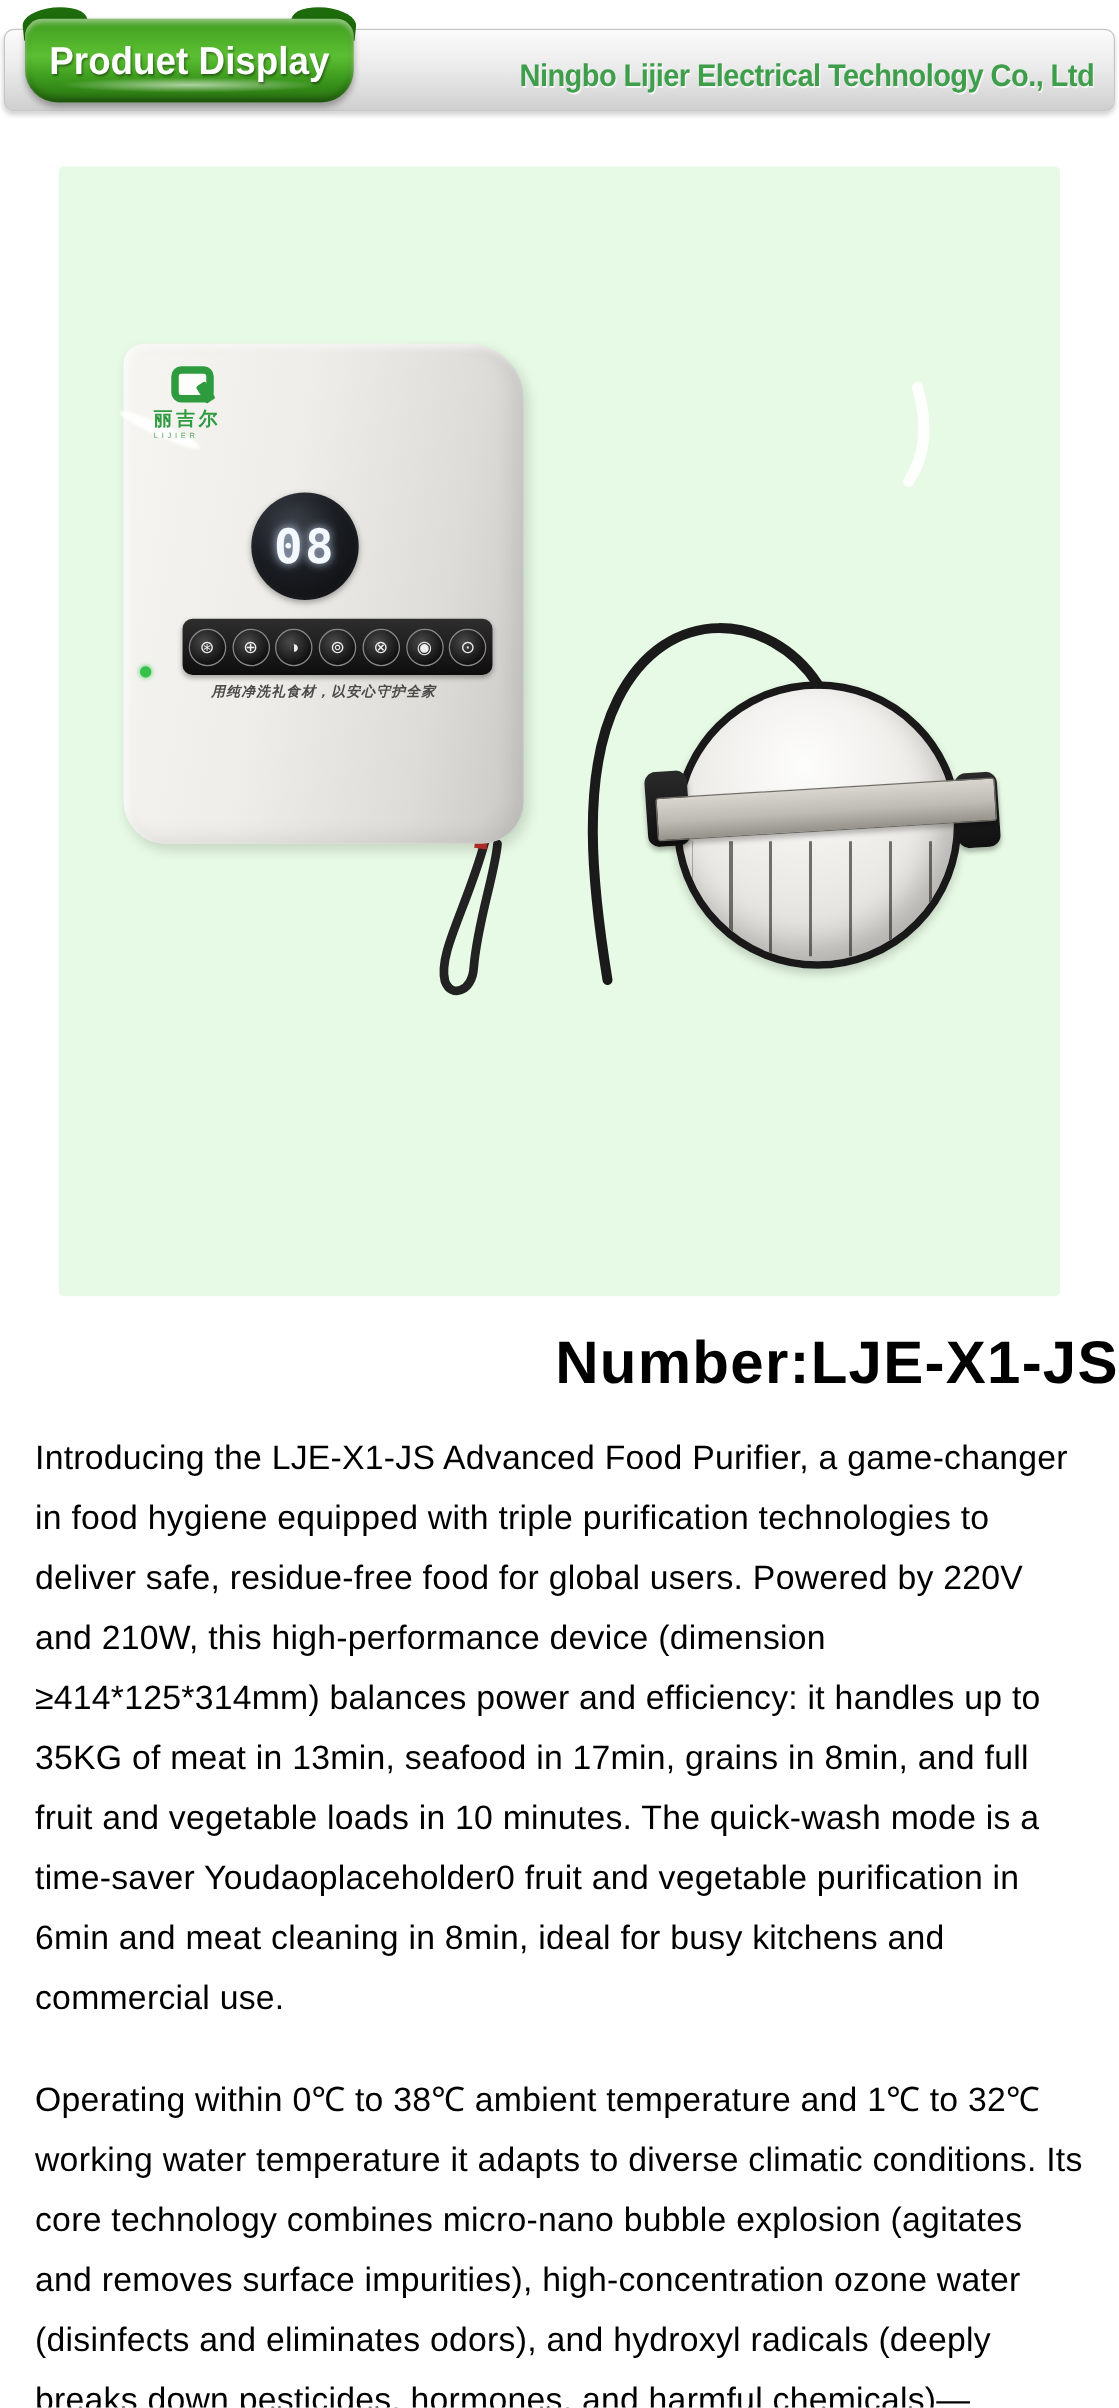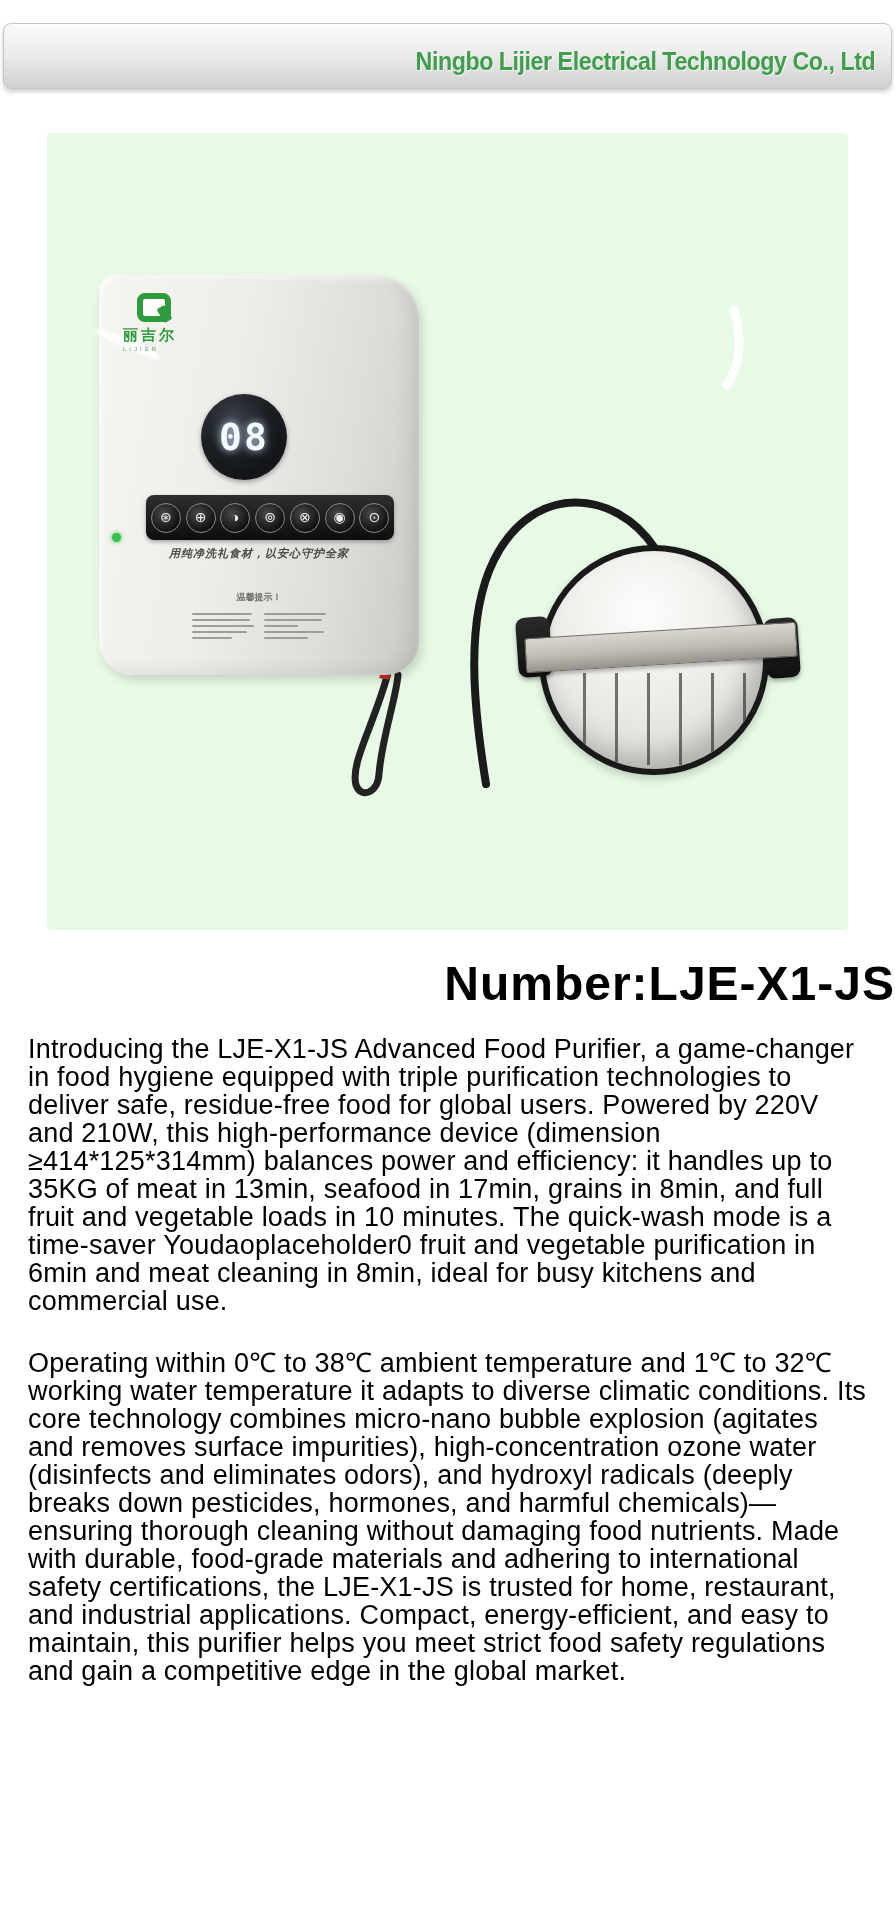--- a/index.html
+++ b/index.html
@@ -22,21 +22,21 @@
     background:linear-gradient(180deg,#3f9c1f 0%,#4fb12a 25%,#5bbf33 45%,#3c9a1d 72%,#2e7e14 92%,#256a0f 100%);
     border-radius:14px 14px 26px 26px;
     box-shadow:inset 0 3px 4px rgba(255,255,255,.45),inset 0 -4px 6px rgba(0,0,0,.25),0 3px 5px rgba(0,0,0,.3);}
   .ribbon-shine{position:absolute;left:10%;right:10%;bottom:8px;height:12px;border-radius:50%;
     background:radial-gradient(ellipse at center,rgba(255,255,255,.6),rgba(255,255,255,0) 70%);}
   .ribbon-label{position:absolute;left:0;right:0;top:9px;bottom:0;display:flex;align-items:center;justify-content:center;
     color:#fff;font-size:31px;font-weight:bold;letter-spacing:0;transform:scaleX(.95);
     text-shadow:1px 2px 2px rgba(0,0,0,.4);}
 
   
-  .photo{position:relative;width:801px;height:797px;margin:41px auto 16px;background:#e7fae5;border-radius:4px;overflow:hidden;}
+  .photo{position:relative;width:801px;height:904px;margin:41px auto 16px;background:#e7fae5;border-radius:4px;overflow:hidden;}
   .photo svg.cables{position:absolute;left:0;top:0;}
 
   .device{position:absolute;left:52px;top:142px;width:320px;height:400px;
     background:linear-gradient(100deg,#f6f5f1 0%,#eeede9 40%,#dddcd8 75%,#c9c8c4 100%);
     border-radius:16px 44px 34px 34px;
     box-shadow:3px 5px 10px rgba(0,0,0,.15),inset -8px -5px 16px rgba(0,0,0,.08),inset 3px 3px 6px rgba(255,255,255,.8);}
   .device-sheen{position:absolute;left:-6px;top:64px;width:70px;height:10px;background:rgba(255,255,255,.95);
     border-radius:50%;transform:rotate(24deg);filter:blur(1px);}
 
   .logo{position:absolute;left:24px;top:18px;width:86px;}
@@ -84,28 +84,35 @@
     background:linear-gradient(180deg,#d8d6cf 0%,#bdbbb4 55%,#94928b 100%);
     border:1px solid #6f6d66;border-radius:3px;box-shadow:0 3px 4px rgba(0,0,0,.25);}
   .clip{position:absolute;width:34px;height:60px;background:linear-gradient(180deg,#2a2a2a,#101010);
     border-radius:9px;box-shadow:0 3px 4px rgba(0,0,0,.3);}
   .clip.left{left:470px;top:484px;transform:rotate(-4deg);}
   .clip.right{left:718px;top:485px;transform:rotate(-4deg);}
 
   
   .model-heading{margin:26px 0 0;text-align:right;font-size:48px;font-weight:bold;color:#000;
     letter-spacing:1px;}
-  .desc{margin:24px 24px 0 28px;font-size:27px;line-height:28px;color:#000;letter-spacing:.2px;}
+  .desc{margin:24px 24px 0 28px;font-size:27px;line-height:48px;color:#000;letter-spacing:.2px;}
   .desc + .desc{margin-top:34px;}
 </style>
 </head>
 <body>
 
 <div class="header">
   <div class="header-bar"></div>
+  <div class="ribbon">
+    <div class="ribbon-horn left"></div>
+    <div class="ribbon-horn right"></div>
+    <div class="ribbon-body"></div>
+    <div class="ribbon-shine"></div>
+    <div class="ribbon-label">Produet Display</div>
+  </div>
   <div class="company">Ningbo Lijier Electrical Technology Co., Ltd</div>
 </div>
 
 <div class="photo">
   <svg class="cables" width="801" height="797" viewBox="0 0 801 797">
     <path d="M 687 177 Q 700 222 680 252" stroke="#ffffff" stroke-width="9" fill="none" stroke-linecap="round" opacity="0.9"></path>
     <path d="M 341 540 C 327 592 303 630 309 652 C 314 666 331 660 332 641 C 335 604 349 566 351 542" stroke="#222222" stroke-width="7" fill="none" stroke-linecap="round"></path>
     <rect x="333" y="537" width="10" height="9" fill="#c03028" transform="rotate(8 338 541)"></rect>
     <path d="M 607 414 C 570 358 487 347 447 427 C 417 487 427 577 439 651" stroke="#1a1a1a" stroke-width="8" fill="none" stroke-linecap="round"></path>
   </svg>
@@ -124,39 +131,20 @@
       <span class="btn">⊛</span>
       <span class="btn">⊕</span>
       <span class="btn">◑</span>
       <span class="btn">⊚</span>
       <span class="btn">⊗</span>
       <span class="btn">◉</span>
       <span class="btn">⊙</span>
     </div>
     <div class="green-dot"></div>
     <div class="tagline">用纯净洗礼食材，以安心守护全家</div>
-    <div class="tips">
-      <div class="tips-title">温馨提示！</div>
-      <div class="tips-cols">
-        <div class="tips-col">
-          <div class="tips-line" style="width:60px"></div>
-          <div class="tips-line" style="width:58px"></div>
-          <div class="tips-line" style="width:62px"></div>
-          <div class="tips-line" style="width:55px"></div>
-          <div class="tips-line" style="width:40px"></div>
-        </div>
-        <div class="tips-col">
-          <div class="tips-line" style="width:62px"></div>
-          <div class="tips-line" style="width:58px"></div>
-          <div class="tips-line" style="width:34px"></div>
-          <div class="tips-line" style="width:60px"></div>
-          <div class="tips-line" style="width:44px"></div>
-        </div>
-      </div>
-    </div>
   </div>
 
   <div class="disc">
     <div class="disc-slats"></div>
     <div class="disc-shadow"></div>
   </div>
   <div class="clip left"></div>
   <div class="clip right"></div>
   <div class="band"></div>
 </div>

